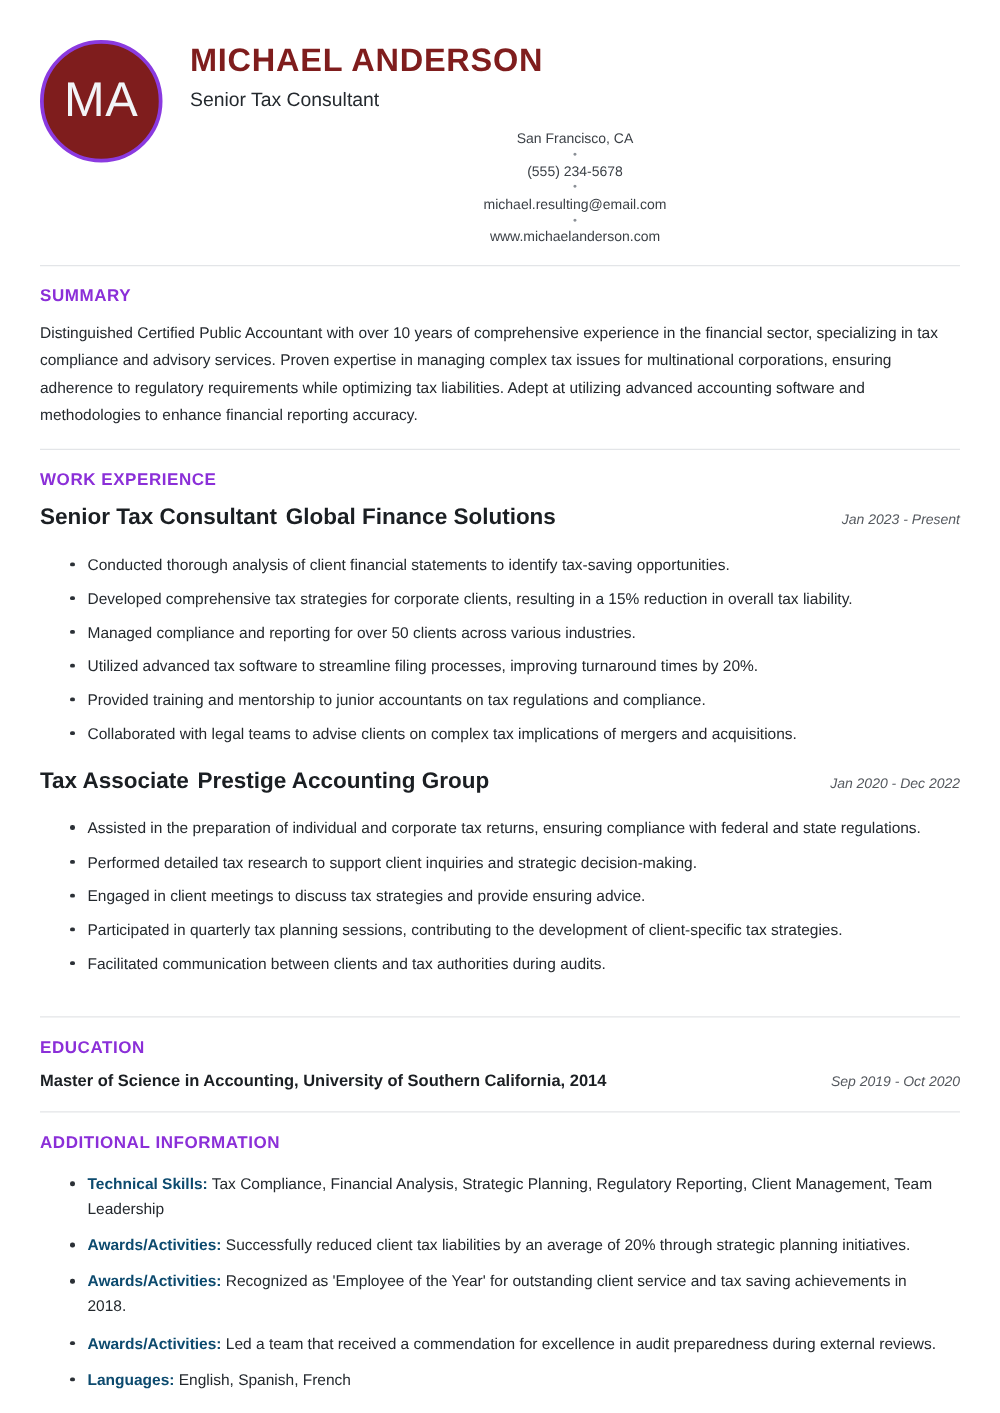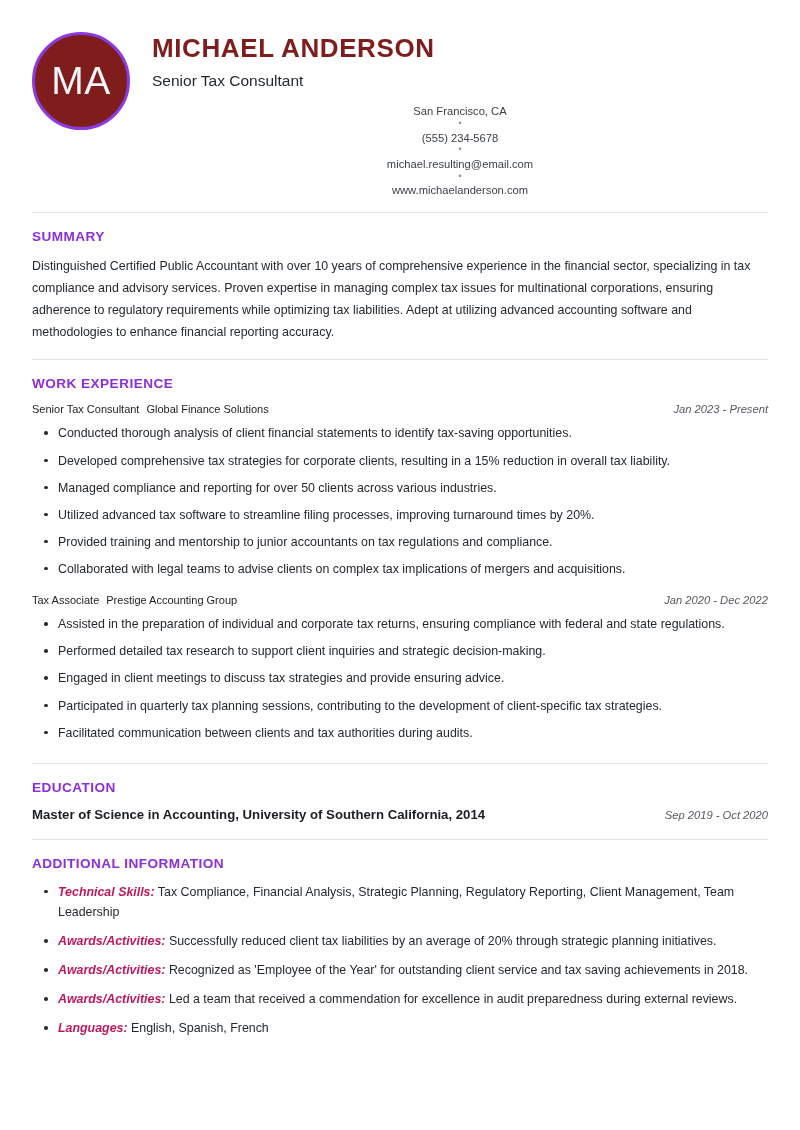--- a/index.html
+++ b/index.html
@@ -117,36 +117,36 @@
   
   .entry { margin-bottom: 4px; }
   .entry + .entry { margin-top: 14px; }
   .entry-head {
     display: flex;
     align-items: baseline;
     justify-content: space-between;
     margin-bottom: 7px;
   }
   .entry-heading {
-    font-size: 11px;
-    font-weight: normal;
+    font-size: 18px;
+    font-weight: bold;
     color: #1b1f23;
     line-height: 1.3;
   }
   .entry-heading .company { padding-left: 7px; }
   .entry-date {
     font-size: 11.2px;
     font-style: italic;
     color: #55595f;
     white-space: nowrap;
     padding-left: 16px;
   }
   ul.bullets {
     list-style: none;
-    margin: 4px;
+    margin: 16px;
     padding: 0;
   }
   ul.bullets > li {
     position: relative;
     padding-left: 22px;
     font-size: 12.4px;
     line-height: 1.62;
     color: #24292e;
     margin-bottom: 7px;
   }
@@ -170,21 +170,21 @@
   }
   .edu-degree {
     font-size: 13.2px;
     font-weight: bold;
     color: #1b1f23;
     line-height: 1.3;
   }
 
   
   ul.info-list > li { margin-bottom: 9px; }
-  .info-label { font-weight: bold; color: #be185d; font-style: italic; }
+  .info-label { font-weight: bold; color: #0c4a6e; }
   .info-value { color: #24292e; }
 </style>
 </head>
 <body>
 
 <div class="page">
 
   <div class="header">
     <div class="avatar">
       <span class="avatar-initials">MA</span>

